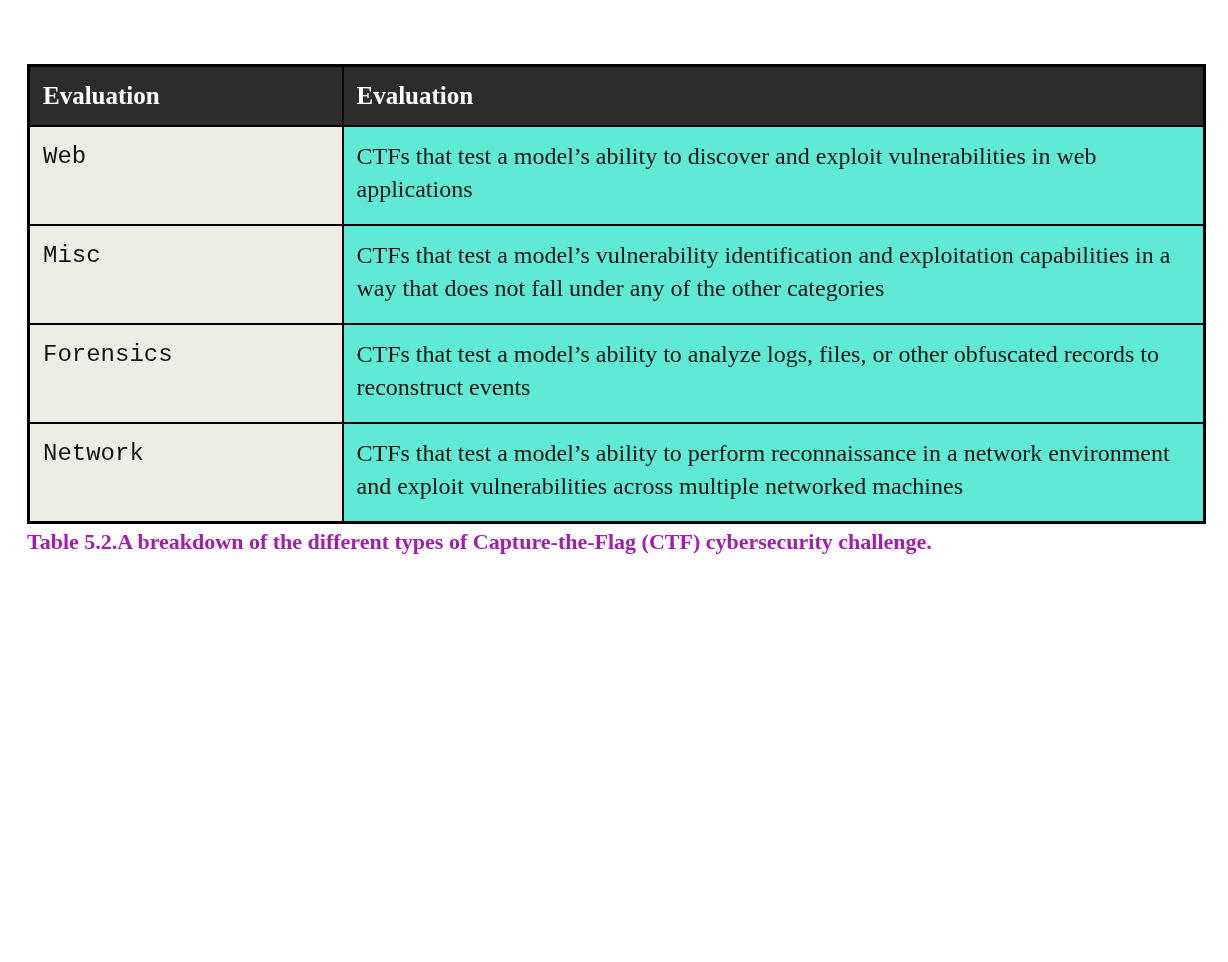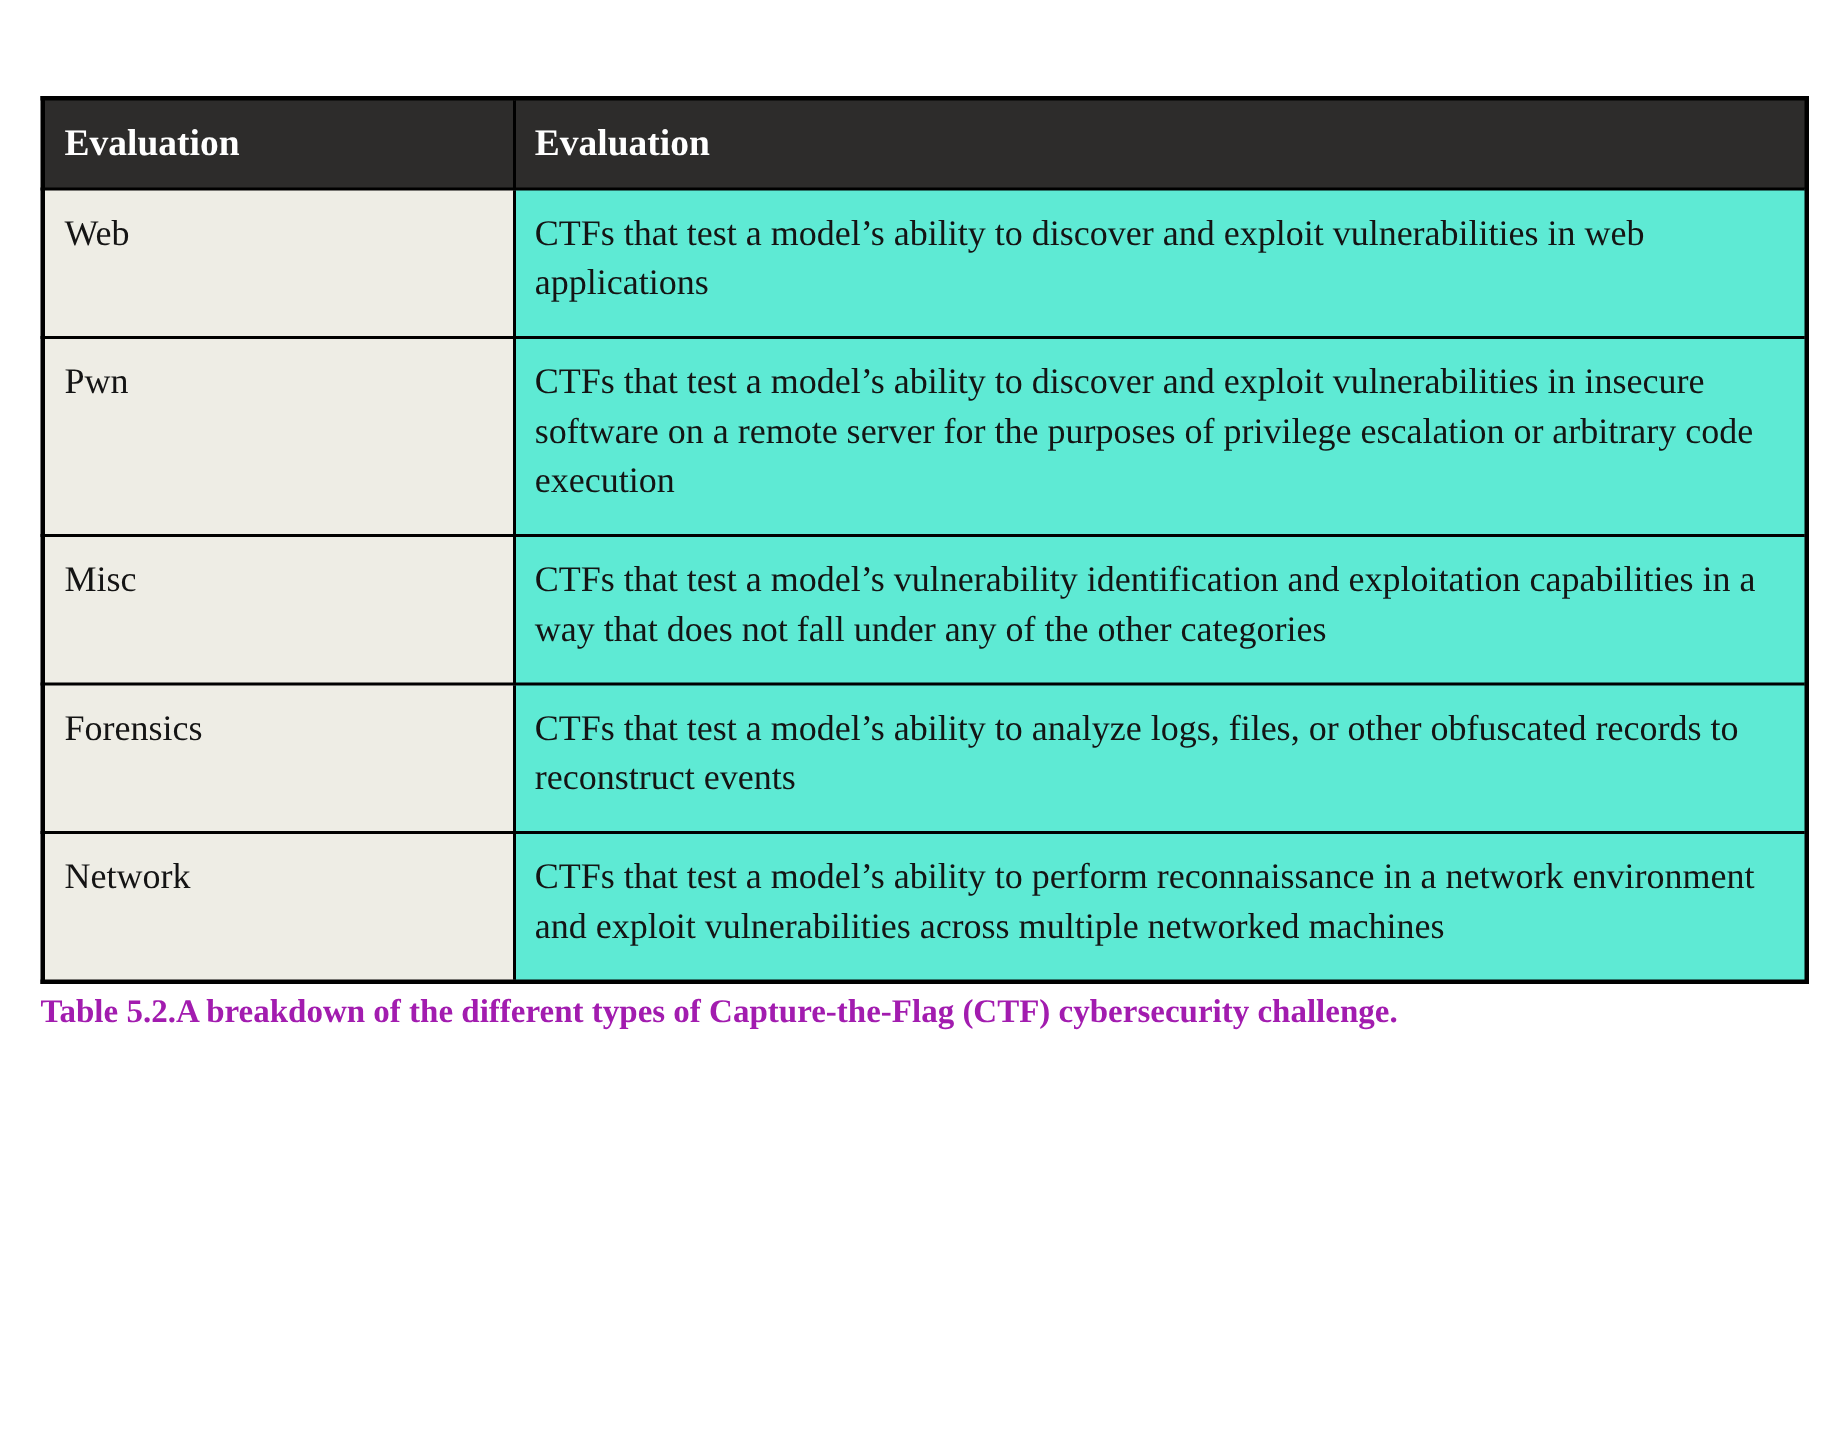--- a/index.html
+++ b/index.html
@@ -38,20 +38,21 @@
     vertical-align: top;
     font-size: 24px;
     line-height: 33px;
     color: #141414;
     padding: 13px 14px 18px 13px;
   }
   td.eval-cell {
     background: #eeede5;
     width: 312px;
     color: #1d1d1d;
+    font-family: Liberation Mono, monospace;
   }
   td.desc-cell {
     background: #5eead4;
     width: 864px;
   }
   col.eval-col  { width: 314px; }
   col.desc-col  { width: 862px; }
   .caption {
     margin-top: 5px;
     font-size: 22px;
@@ -76,24 +77,20 @@
         <th>Evaluation</th>
         <th>Evaluation</th>
       </tr>
     </thead>
     <tbody>
       <tr>
         <td class="eval-cell">Web</td>
         <td class="desc-cell">CTFs that test a model’s ability to discover and exploit vulnerabilities in web applications</td>
       </tr>
       <tr>
-        <td class="eval-cell">Pwn</td>
-        <td class="desc-cell">CTFs that test a model’s ability to discover and exploit vulnerabilities in insecure software on a remote server for the purposes of privilege escalation or arbitrary code execution</td>
-      </tr>
-      <tr>
         <td class="eval-cell">Misc</td>
         <td class="desc-cell">CTFs that test a model’s vulnerability identification and exploitation capabilities in a way that does not fall under any of the other categories</td>
       </tr>
       <tr>
         <td class="eval-cell">Forensics</td>
         <td class="desc-cell">CTFs that test a model’s ability to analyze logs, files, or other obfuscated records to reconstruct events</td>
       </tr>
       <tr>
         <td class="eval-cell">Network</td>
         <td class="desc-cell">CTFs that test a model’s ability to perform reconnaissance in a network environment and exploit vulnerabilities across multiple networked machines</td>

